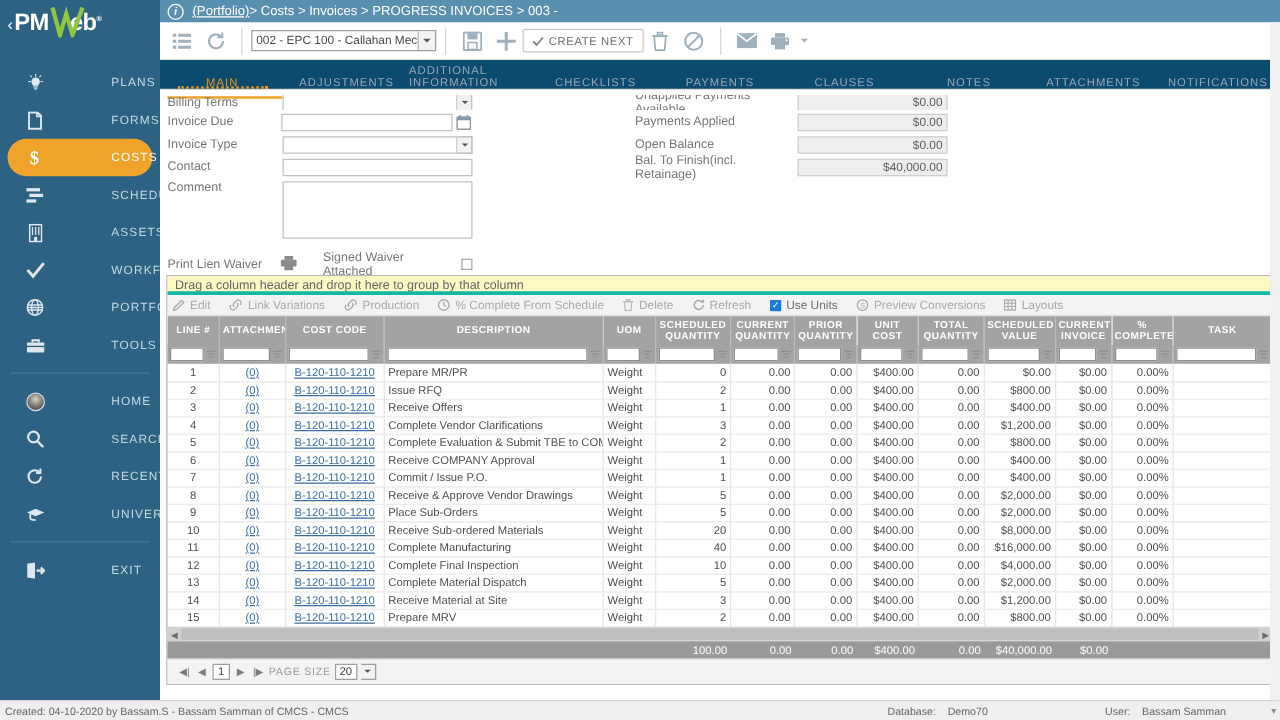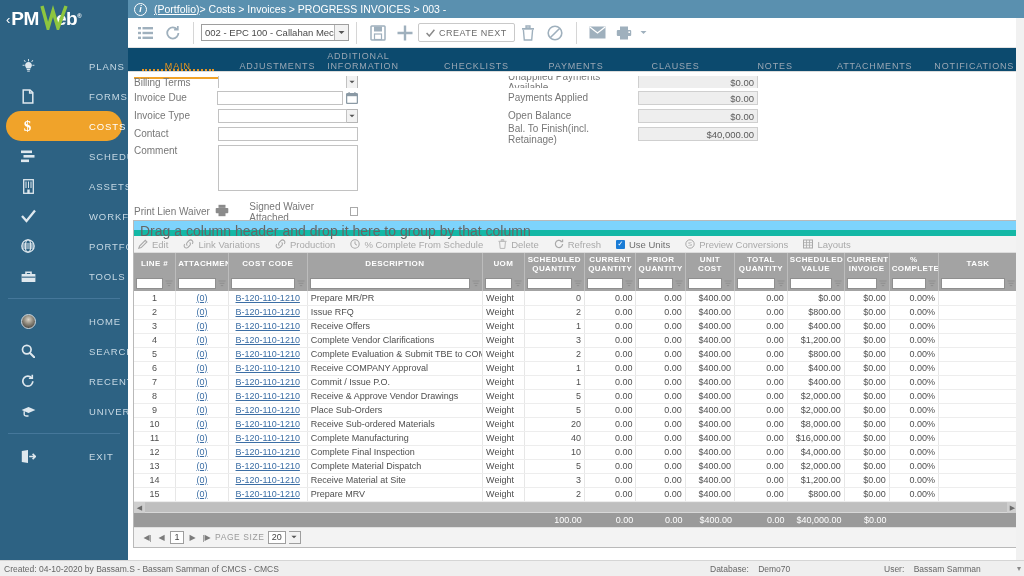--- a/index.html
+++ b/index.html
@@ -96,32 +96,32 @@
   .flabel { width:100px; padding-left:6px; font-size:10px; color:#777; }
   .finput {
     height:14px; border:1px solid #c2c2c2; background:#fff;
   }
   .finput.ro { background:#eeeeee; border:1px solid #cfcfcf; text-align:right;
     padding-right:3px; font-size:9.5px; color:#5b5b5b; line-height:14px;}
   .fcaret {
     width:12px;height:14px;background:#f2f2f2;border:1px solid #b5b5b5;border-left:none;
     display:flex;align-items:center;justify-content:center;
   }
-  .left-col { position:absolute; left:0; top:4px; width:230px; }
+  .left-col { position:absolute; left:0; top:4px; width:250px; }
   .right-col { position:absolute; left:380px; top:4px; width:260px; }
   .rlabel { width:130px; font-size:10px; color:#777; }
   .cal-ic { width:13px; margin-left:3px; display:flex; align-items:center; }
 
   .comment-box { width:143px; height:46px; border:1px solid #c2c2c2; background:#fff; }
   .chk { width:9px; height:9px; border:1px solid #a9a9a9; background:#fff; display:inline-block; }
 
   
   .gridwrap { margin:0 5px; border:1px solid #b9b9b9; background:#f7f7f7; }
-  .group-bar { height:15px; background:#7dd3fc; border-bottom:6px solid #14b8a6;
-    font-size:14px; color:#666; padding:2px 0 0 6px; }
+  .group-bar { height:15px; background:#fef9c3; border-bottom:3px solid #14b8a6;
+    font-size:10px; color:#666; padding:2px 0 0 6px; }
   .grid-toolbar { height:17px; display:flex; align-items:center; background:#f3f3f3;
     border-bottom:1px solid #dcdcdc; font-size:9.5px; color:#a9a9a9; padding-left:4px; }
   .gt-item { display:flex; align-items:center; gap:4px; margin-right:15px; cursor:pointer; }
   .gt-chk { width:9px;height:9px;background:#1a7cd6;border-radius:1px;
     display:flex;align-items:center;justify-content:center;color:#fff;font-size:7px;}
 
   table.grid { width:100%; border-collapse:collapse; table-layout:fixed; }
   table.grid th {
     background:#a3a3a3; color:#ffffff; font-size:8px; font-weight:bold;
     letter-spacing:0.4px; height:23px; border-right:1px solid #bcbcbc;

